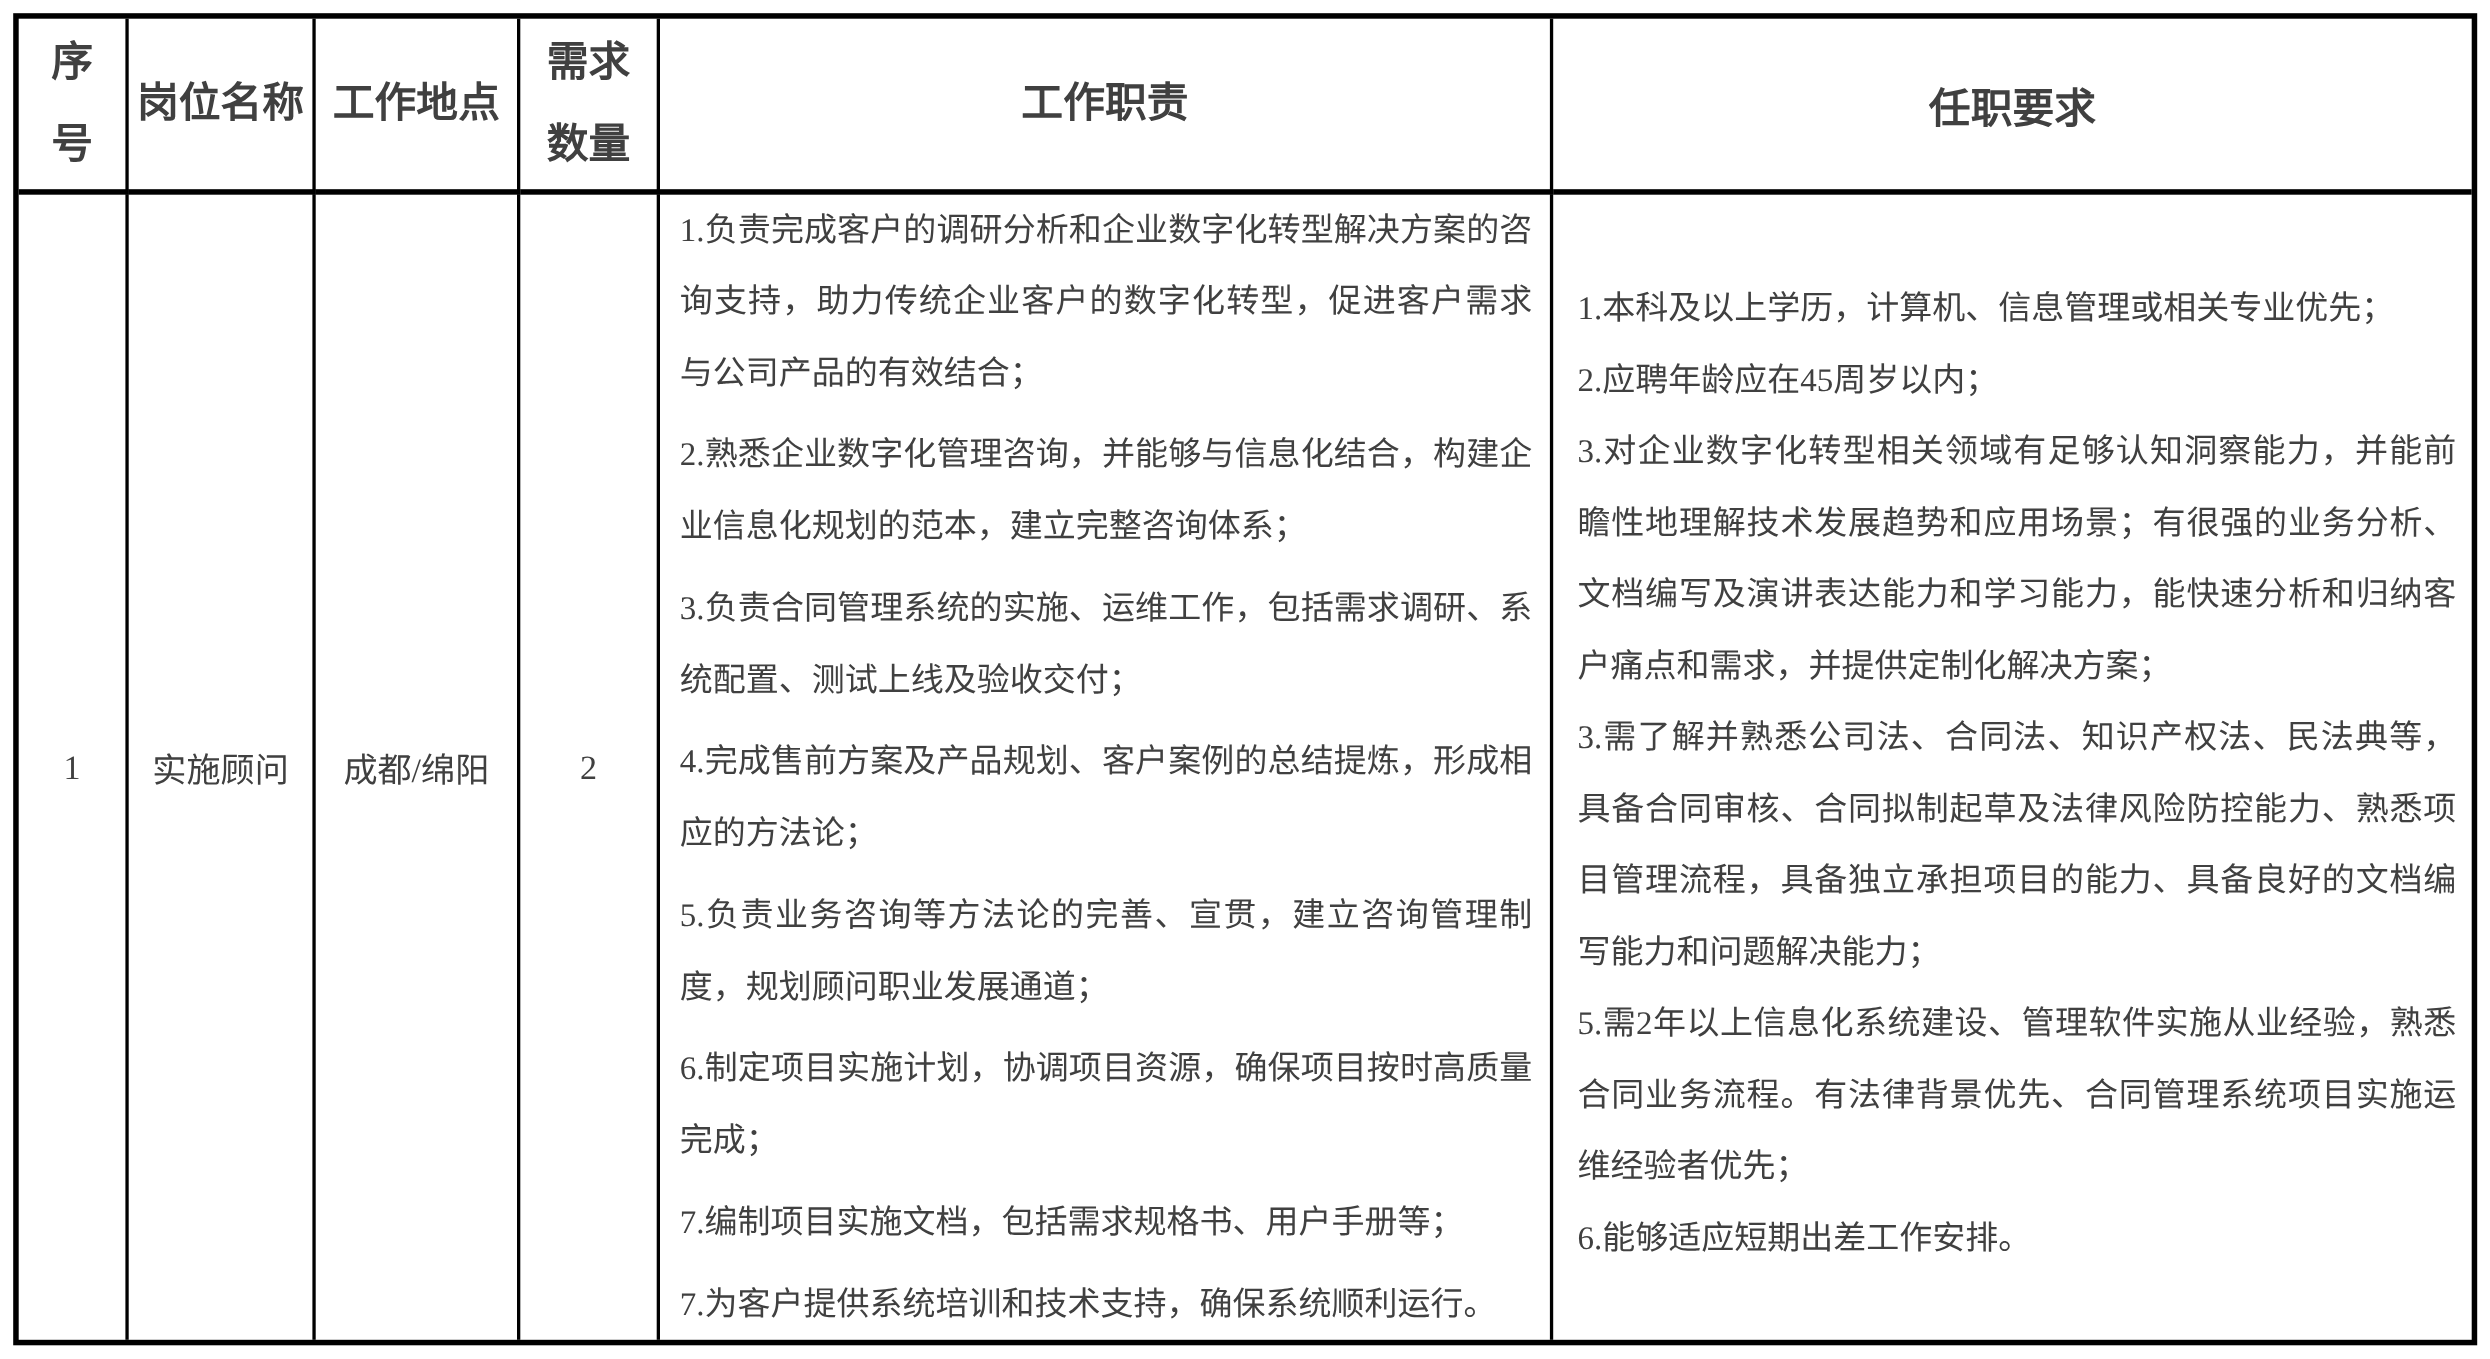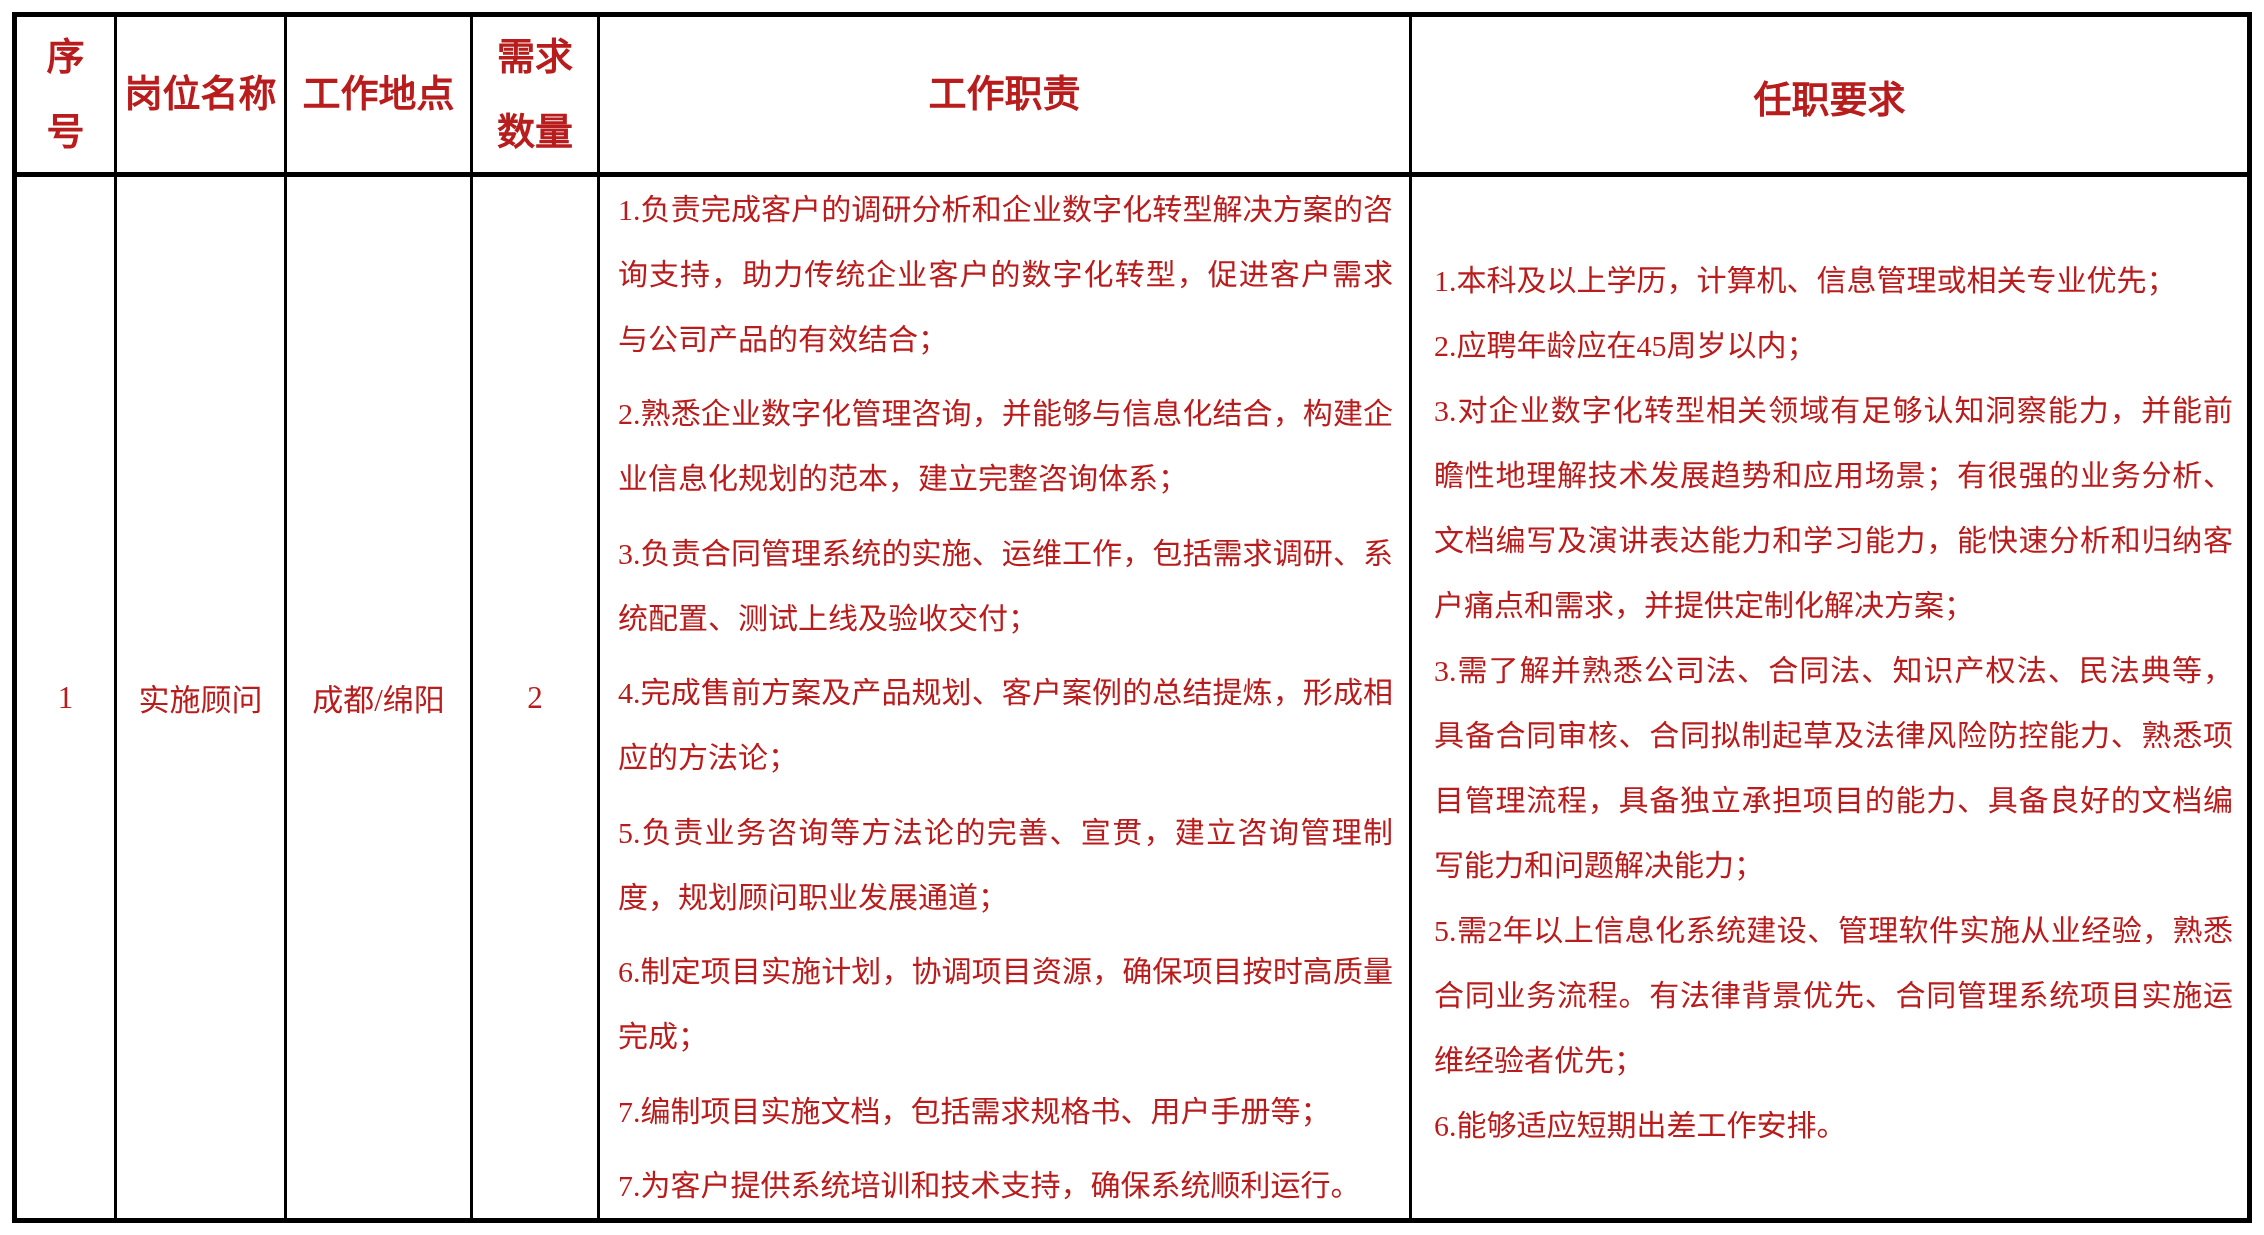--- a/index.html
+++ b/index.html
@@ -6,21 +6,21 @@
     margin: 0;
     padding: 0;
     background: #ffffff;
   }
   .canvas {
     position: relative;
     width: 2264px;
     height: 1235px;
     background: #ffffff;
     font-family: "Liberation Serif", "DejaVu Serif", serif;
-    color: #b91c1c;
+    color: #404040;
   }
   .job-table {
     position: absolute;
     inset: 12px;
     border: 5px solid #000000;
     display: grid;
     grid-template-columns: 100px 170px 186px 127px 812px 1fr;
     grid-template-rows: 160px 1fr;
     background: #ffffff;
   }

